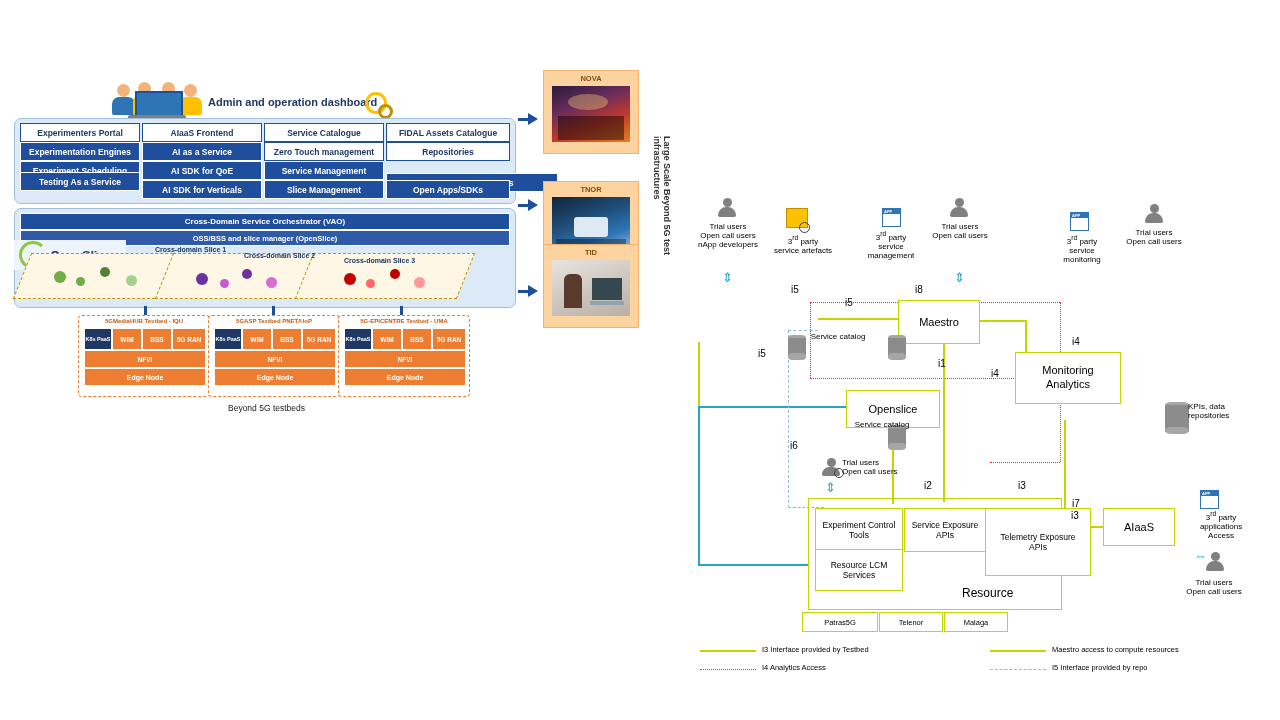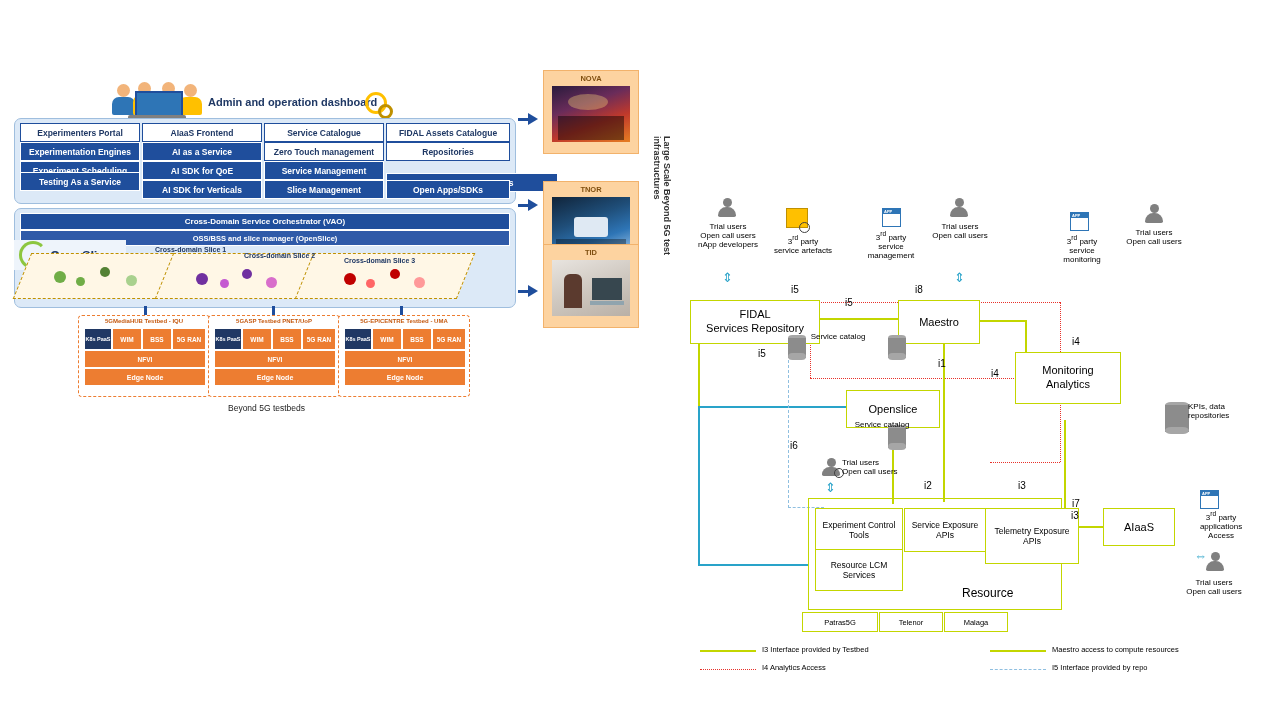--- a/index.html
+++ b/index.html
@@ -260,24 +260,20 @@
     <div class="ln y" style="left:283px;top:342px;width:2px;height:160px;"></div>
     <div class="ln y" style="left:283px;top:320px;width:82px;height:2px;"></div>
     <div class="ln y" style="left:365px;top:320px;width:2px;height:46px;"></div>
 
     <div class="ln y" style="left:232px;top:424px;width:2px;height:80px;"></div>
 
     <div class="ln y" style="left:355px;top:526px;width:88px;height:2px;"></div>
 
     <div class="ln y" style="left:404px;top:420px;width:2px;height:106px;"></div>
 
-    <div class="ybox" style="left:30px;top:300px;width:128px;height:42px;flex-direction:column;line-height:1.25;">
-      <span>FIDAL</span>
-      <span>Services Repository</span>
-    </div>
 
     <div class="ybox" style="left:238px;top:300px;width:80px;height:42px;">
       <span>Maestro</span>
     </div>
 
     <div class="ybox" style="left:186px;top:390px;width:92px;height:36px;">
       <span>Openslice</span>
     </div>
 
     <div class="ybox" style="left:355px;top:352px;width:104px;height:50px;flex-direction:column;line-height:1.25;">
@@ -294,21 +290,21 @@
 
     <div class="ybox small" style="left:155px;top:508px;width:82px;height:38px;padding:2px;">
       <span>Experiment Control Tools</span>
     </div>
     <div class="ybox small" style="left:155px;top:549px;width:82px;height:36px;padding:2px;">
       <span>Resource LCM Services</span>
     </div>
     <div class="ybox small" style="left:244px;top:508px;width:76px;height:38px;padding:2px;">
       <span>Service Exposure APIs</span>
     </div>
-    <div class="ybox small" style="left:325px;top:508px;width:76px;height:38px;padding:8px;">
+    <div class="ybox small" style="left:325px;top:508px;width:76px;height:38px;padding:14px;">
       <span>Telemetry Exposure APIs</span>
     </div>
 
     <div class="ybox tiny" style="left:142px;top:612px;width:74px;height:18px;">
       <span>Patras5G</span>
     </div>
     <div class="ybox tiny" style="left:219px;top:612px;width:62px;height:18px;">
       <span>Telenor</span>
     </div>
     <div class="ybox tiny" style="left:284px;top:612px;width:62px;height:18px;">

